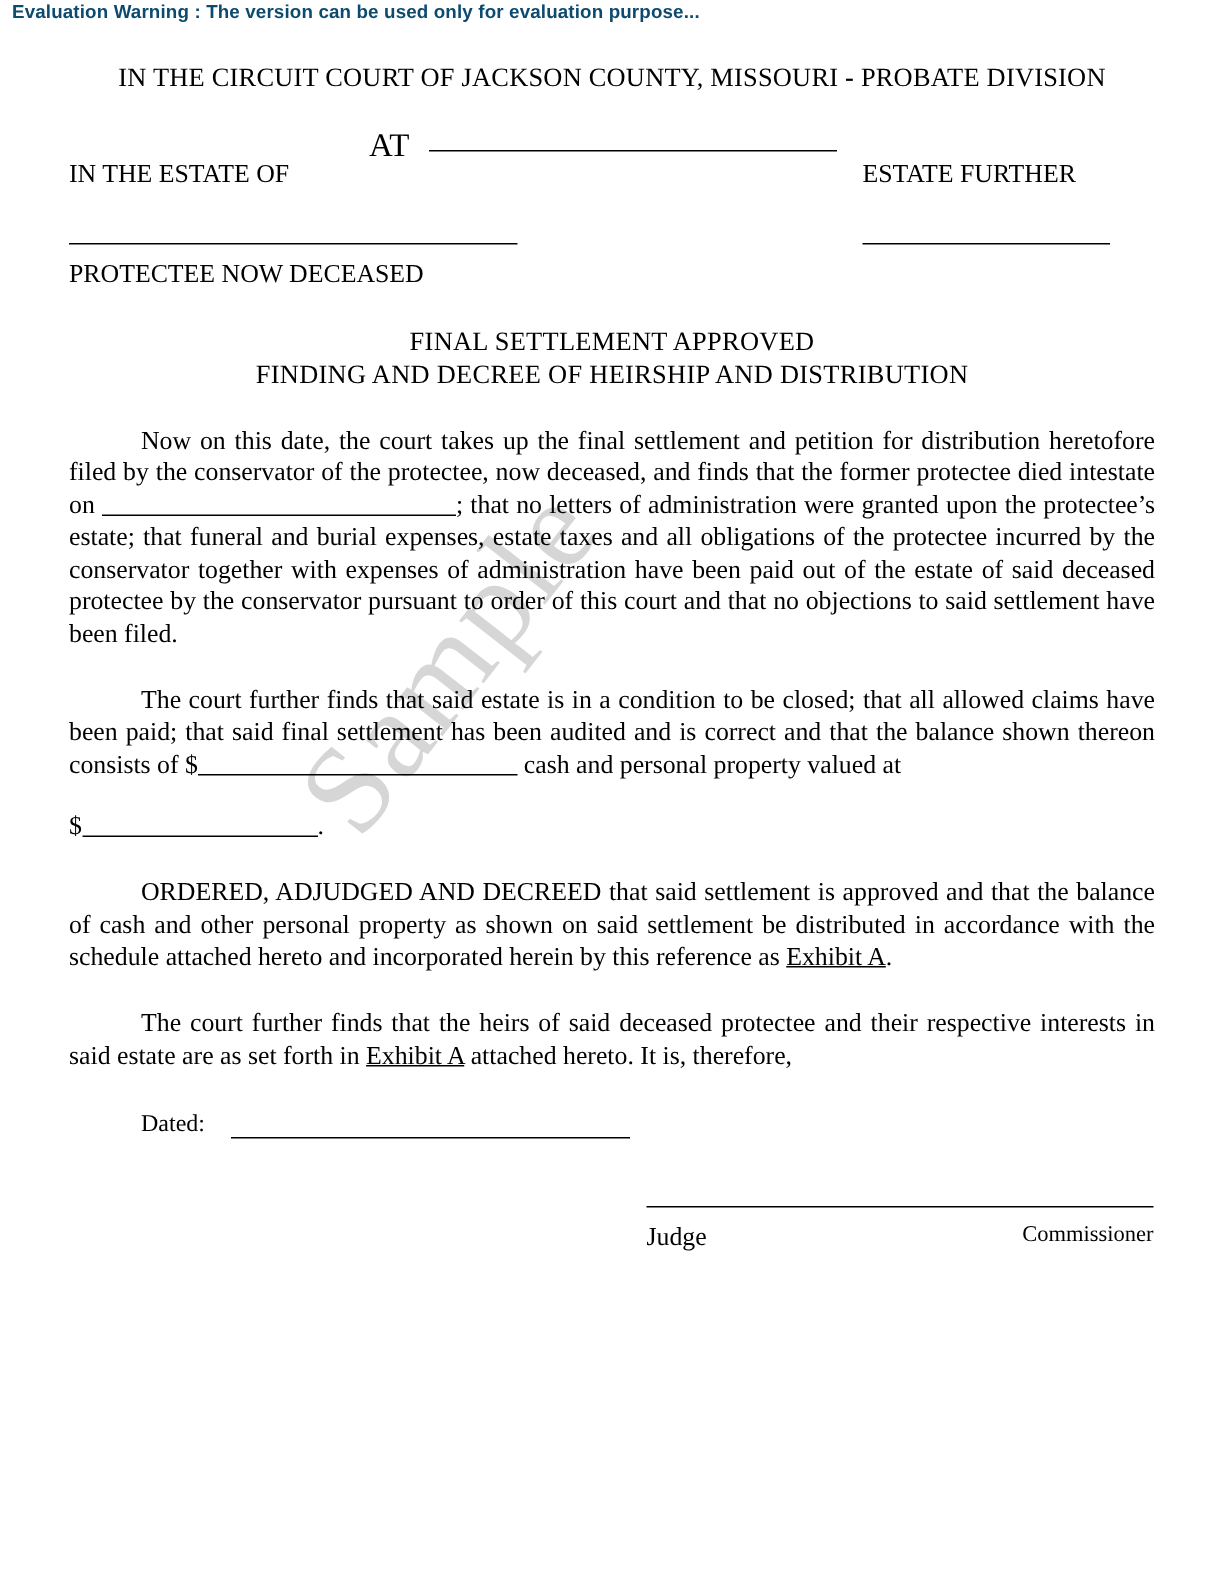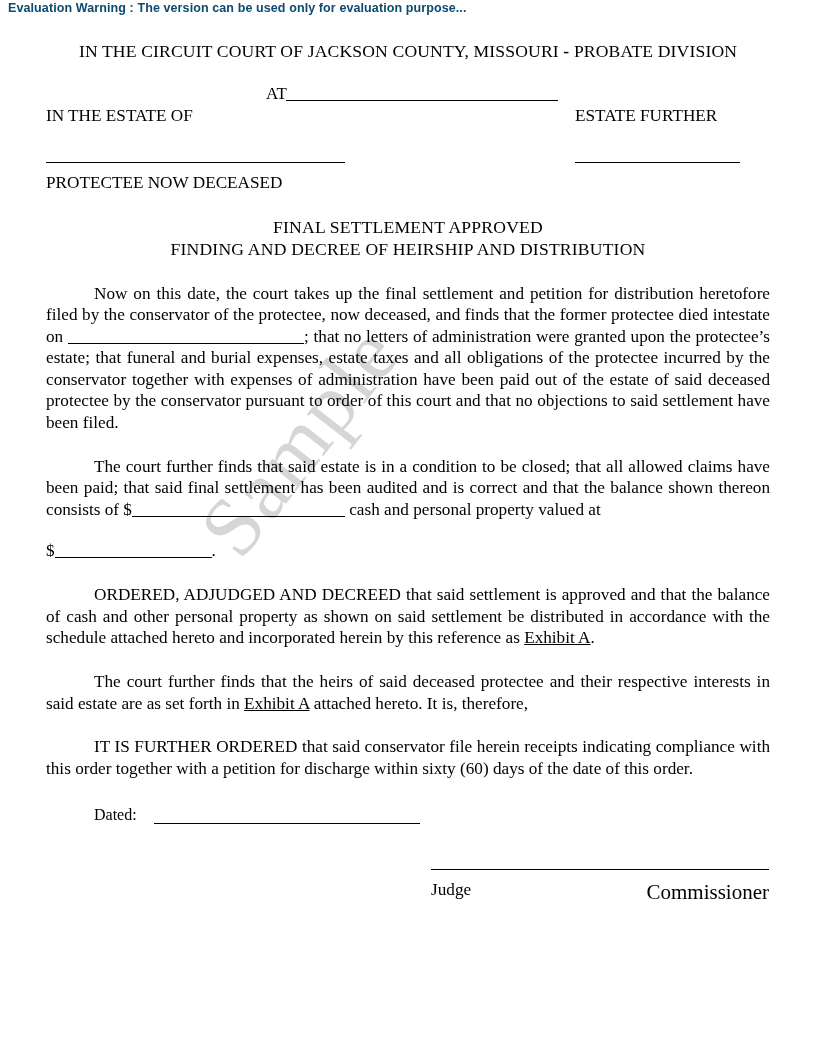--- a/index.html
+++ b/index.html
@@ -83,23 +83,23 @@
   }
   .court-title .dash { font-weight: bold; }
 
   .at-row {
     margin-top: 20px;
     position: relative;
     height: 20px;
   }
   .at-label {
     position: absolute;
-    left: 220px;
-    top: 0;
-    font-size: 17px;
+    left: 200px;
+    top: 0;
+    font-size: 22px;
   }
   .at-blank {
     position: absolute;
     left: 240px;
     top: 0;
     width: 272px;
     border-bottom: 1.4px solid #000;
     height: 17px;
   }
 
@@ -223,21 +223,21 @@
     position: absolute;
     left: 385px;
     top: 10px;
     font-size: 17.2px;
   }
   .sig-commissioner {
     position: absolute;
     left: 723px;
     top: 10px;
     transform: translateX(-100%);
-    font-size: 21px;
+    font-size: 15px;
     text-align: right;
   }
 </style>
 </head>
 <body>
 
 <div class="eval-warning">Evaluation Warning : The version can be used only for evaluation purpose...</div>
 
 <div class="page">
 
@@ -274,21 +274,20 @@
     <p class="body-par"><span>Now on this date, the court takes up the final settlement and petition for distribution heretofore filed by the   conservator of the protectee, now deceased, and finds that the former protectee died intestate on </span><span class="inline-blank blank-date"></span><span>; that no letters of administration were granted upon the protectee’s estate; that funeral and burial expenses, estate taxes and all obligations  of the protectee incurred by the conservator together with expenses of administration have been paid out of the estate of  said deceased protectee by the conservator pursuant to order of this court and that no objections to said settlement have been filed.</span></p>
 
     <p class="body-par"><span>The court further finds that said estate is in a condition to be closed; that all allowed claims have been paid; that said final settlement has been audited and is correct and that  the   balance shown thereon consists of $</span><span class="inline-blank blank-cash"></span><span> cash and personal property valued at</span></p>
 
     <p class="dollar-line"><span>$</span><span class="inline-blank blank-dollar2"></span><span>.</span></p>
 
     <p class="body-par"><span>ORDERED, ADJUDGED AND DECREED that said settlement is approved and that the balance of cash and other personal property as shown on said settlement be distributed in accordance with the  schedule attached hereto and incorporated herein by this reference as </span><span class="u">Exhibit A</span><span>.</span></p>
 
     <p class="body-par"><span>The court further finds that the heirs of said deceased protectee and their respective interests in said estate  are as set forth in </span><span class="u">Exhibit A</span><span> attached hereto.  It is, therefore,</span></p>
 
-    <p class="body-par">IT IS FURTHER ORDERED that said conservator file herein receipts indicating compliance with this order together with a petition for discharge within sixty (60) days of the date of this order.</p>
 
     <div class="dated-row">
       <span class="dated-label">Dated:</span>
       <span class="dated-blank"></span>
     </div>
 
     <div class="sig-block">
       <span class="sig-line"></span>
       <span class="sig-judge">Judge</span>
       <span class="sig-commissioner">Commissioner</span>

